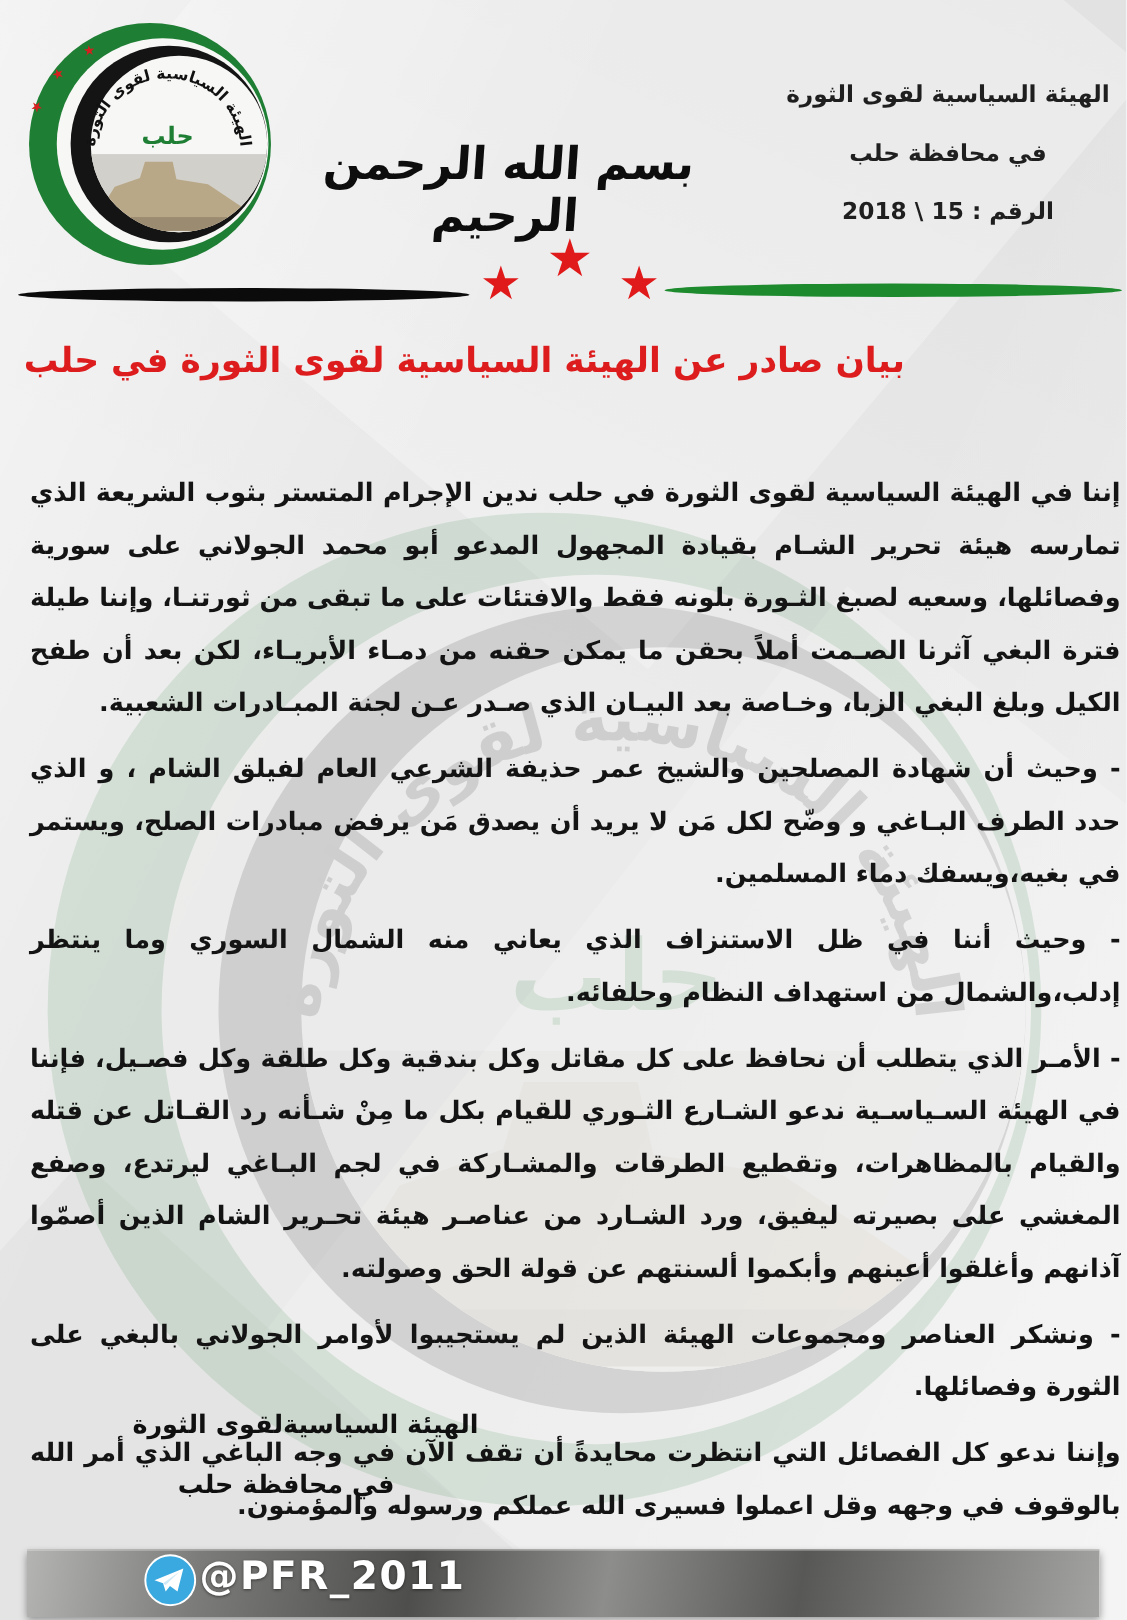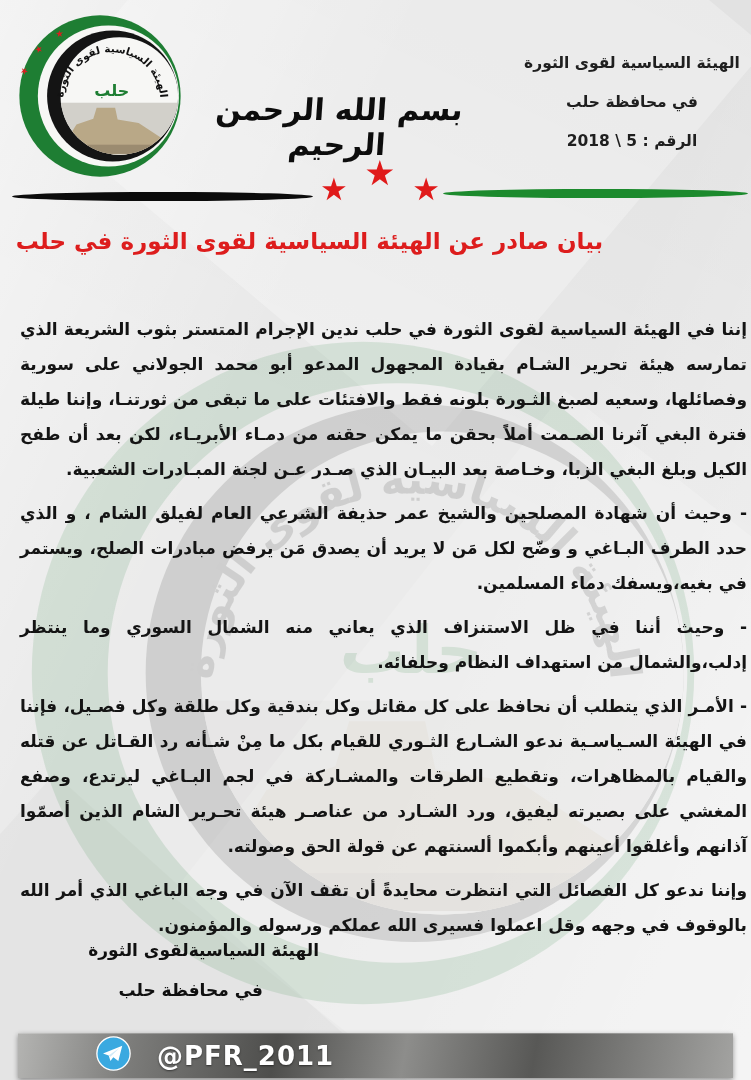--- a/index.html
+++ b/index.html
@@ -58,21 +58,21 @@
   .signature{position:absolute; top:940px; right:0; width:751px; font-weight:bold; font-size:17px; color:#101010;}
   .sig1{padding-right:432px;}
   .sig2{padding-right:488px; margin-top:20px;}
 
   .footer{
     position:absolute; left:18px; top:1033px; width:715px; height:45px;
     background:linear-gradient(100deg,#b4b4b2 0%,#7c7c7a 16%,#4e4e4c 36%,#8d8d8b 54%,#585856 72%,#a3a3a1 100%);
     box-shadow:0 2px 5px rgba(0,0,0,.4), inset 0 1px 0 rgba(255,255,255,.25);
     display:flex; align-items:center; direction:ltr;
   }
-  .tg-group{display:flex; align-items:center; gap:26px; margin-left:78px;}
+  .tg-group{display:flex; align-items:flex-start; gap:2px; margin-left:78px;}
   .tg-handle{
     color:#ffffff; font-size:26px; font-weight:bold; letter-spacing:1px;
     text-shadow:0 1px 2px rgba(0,0,0,.5); font-family:"DejaVu Sans", sans-serif; cursor:pointer;
   }
   .footer-date{
     margin-left:auto; margin-right:24px; color:#ffffff; font-weight:bold; font-size:20px;
     direction:rtl; text-shadow:0 1px 2px rgba(0,0,0,.5);
   }
 </style>
 </head>
@@ -131,40 +131,41 @@
       </text>
       <text x="114" y="100" font-size="19" font-weight="bold" fill="#1e7e33" text-anchor="middle">حلب</text>
     </svg>
   </div>
 
   <div class="bismillah">بسم الله الرحمن الرحيم</div>
 
   <div class="header-org">
     <div>الهيئة السياسية لقوى الثورة</div>
     <div>في محافظة حلب</div>
-    <div>الرقم :   5 \ 2018</div>
+    <div>الرقم :   15 \ 2018</div>
   </div>
 
   <div class="divider">
     <div class="line-black"></div>
     <div class="line-green"></div>
     <div class="stars">
       <span class="s-side">★</span>
       <span class="s-mid">★</span>
       <span class="s-side">★</span>
     </div>
   </div>
 
   <div class="title">بيان صادر عن الهيئة السياسية لقوى الثورة في حلب</div>
 
   <div class="body-text">
     <p>إننا في  الهيئة السياسية لقوى الثورة في حلب ندين الإجرام المتستر بثوب الشريعة الذي تمارسه هيئة تحرير الشـام بقيادة المجهول المدعو أبو محمد الجولاني على سورية وفصائلها، وسعيه لصبغ الثـورة بلونه فقط والافتئات على ما تبقى من ثورتنـا، وإننا طيلة فترة البغي آثرنا الصـمت أملاً بحقن ما يمكن حقنه من دمـاء الأبريـاء، لكن بعد أن طفح الكيل وبلغ البغي الزبا، وخـاصة بعد البيـان الذي صـدر عـن لجنة المبـادرات الشعبية.</p>
     <p>- وحيث أن شهادة المصلحين والشيخ عمر حذيفة الشرعي العام لفيلق الشام ، و الذي حدد الطرف البـاغي و وضّح لكل مَن لا يريد أن يصدق مَن يرفض  مبادرات الصلح، ويستمر في بغيه،ويسفك دماء المسلمين.</p>
     <p>- وحيث أننا في ظل الاستنزاف الذي يعاني منه الشمال السوري وما ينتظر إدلب،والشمال من استهداف النظام وحلفائه.</p>
     <p>- الأمـر الذي يتطلب أن نحافظ على كل مقاتل وكل بندقية وكل طلقة وكل فصـيل، فإننا في الهيئة السـياسـية ندعو  الشـارع الثـوري للقيام بكل ما مِنْ شـأنه رد القـاتل عن قتله والقيام بالمظاهرات، وتقطيع الطرقات والمشـاركة في لجم البـاغي ليرتدع، وصفع المغشي على بصيرته ليفيق، ورد الشـارد من عناصـر هيئة تحـرير الشام الذين أصمّوا آذانهم وأغلقوا أعينهم وأبكموا ألسنتهم عن قولة الحق وصولته.</p>
+    <p>- ونشكر العناصر ومجموعات الهيئة الذين لم يستجيبوا  لأوامر الجولاني بالبغي على الثورة وفصائلها.</p>
     <p>وإننا ندعو كل الفصائل التي انتظرت محايدةً أن تقف الآن  في وجه الباغي الذي أمر الله بالوقوف في وجهه وقل اعملوا فسيرى الله عملكم ورسوله والمؤمنون.</p>
   </div>
 
   <div class="signature">
     <div class="sig1">الهيئة السياسيةلقوى الثورة</div>
     <div class="sig2">في محافظة حلب</div>
   </div>
 
   <div class="footer">
     <div class="tg-group">

